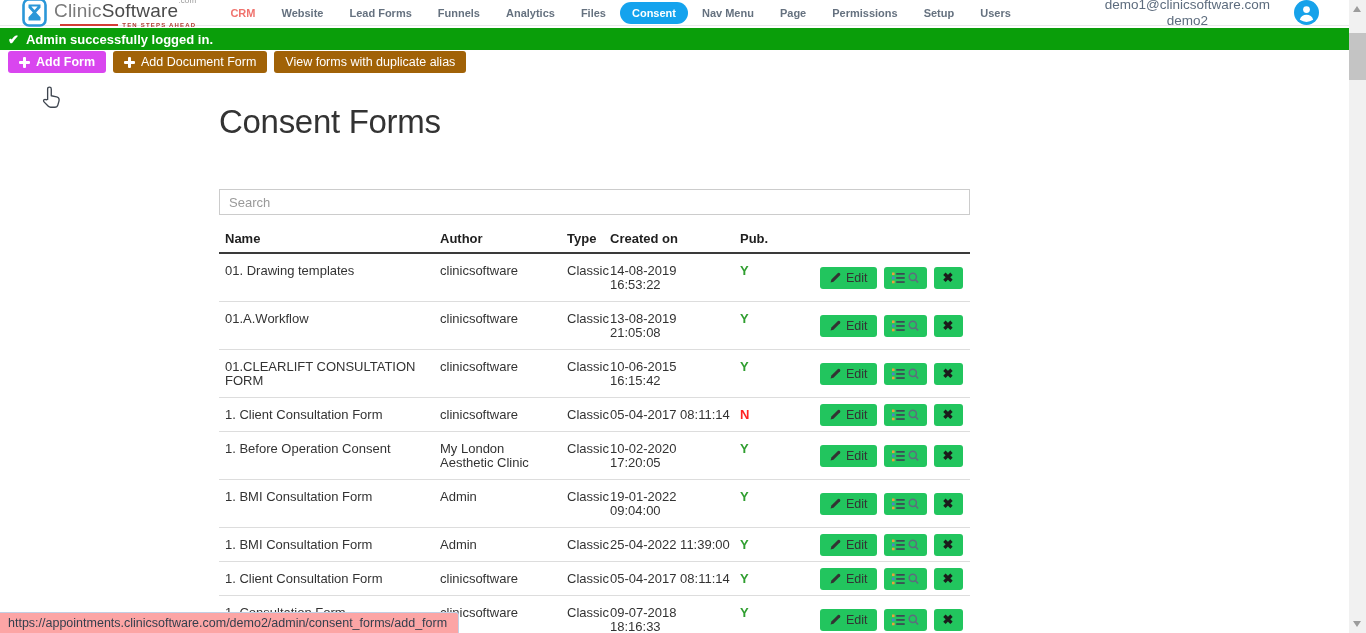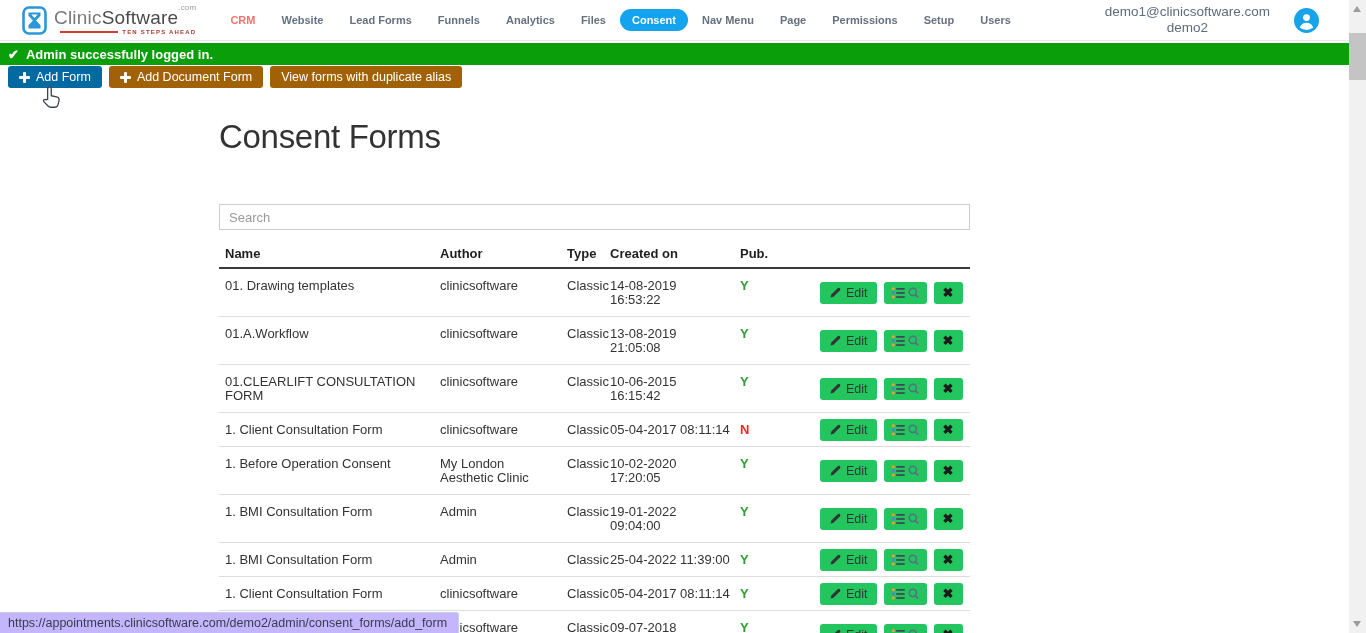--- a/index.html
+++ b/index.html
@@ -4,21 +4,21 @@
 <style>
   * { box-sizing: border-box; }
   html,body { margin:0; padding:0; }
   body {
     width:1366px; height:633px; overflow:hidden; position:relative;
     background:#fff; font-family:"Liberation Sans", sans-serif; color:#333;
   }
 
   
   .navbar {
-    height:41px; display:flex; align-items:center;
+    height:26px; display:flex; align-items:center;
     padding:0 10px 0 22px; margin-right:17px;
     border-bottom:1px solid #e9e9e9; background:#fff;
   }
   .logo { display:flex; align-items:center; gap:7px; cursor:pointer; }
   .logo-text { line-height:1; padding-top:3px; }
   .brand-line { font-size:19px; letter-spacing:.2px; white-space:nowrap; }
   .brand-clinic { color:#7a7a7a; }
   .brand-software { color:#4b4b4b; }
   .brand-tld { font-size:8px; color:#9a9a9a; vertical-align:top; position:relative; top:-4px; }
   .tagline { display:flex; align-items:center; justify-content:flex-end; gap:4px; margin-top:2px; }
@@ -45,21 +45,21 @@
   }
   .banner .check { font-size:13px; font-weight:900; }
 
   
   .toolbar { display:flex; gap:7px; margin-top:1px; padding-left:8px; }
   .tbtn {
     height:22px; display:inline-flex; align-items:center; gap:6px;
     padding:0 11px; border:none; border-radius:3px; cursor:pointer;
     background:#a16207; color:#fff; font-size:12.5px; font-family:inherit;
   }
-  .tbtn.primary-dark { background:#0369a1; }
+  .tbtn.primary-dark { background:#d946ef;font-weight:bold; }
   .plus-icon { display:inline-block; }
 
   .cursor-hand { position:absolute; left:39px; top:84px; z-index:60; pointer-events:none; }
 
   
   .content { margin-left:219px; width:751px; }
   .page-title { margin:32px 0 0 0; font-size:33px; line-height:34px; font-weight:300; color:#333; letter-spacing:-.3px; }
 
   .search-input {
     display:block; width:100%; height:26px; margin-top:50px;
@@ -85,21 +85,21 @@
     display:inline-flex; align-items:center; justify-content:center;
     cursor:pointer; font-family:inherit; color:#333;
   }
   .btn-edit { gap:5px; padding:0 9px; font-size:12.5px; }
   .btn-list { width:43px; gap:3px; }
   .btn-del { width:29px; font-size:13px; font-weight:900; color:#1b1b1b; }
 
   
   .statusbar {
     position:absolute; left:0; bottom:0; height:21px; z-index:70;
-    background:#c4b5fd; border:1px solid #c2cfe4; border-left:none; border-bottom:none;
+    background:#fca5a5; border:1px solid #c2cfe4; border-left:none; border-bottom:none;
     border-top-right-radius:3px; display:flex; align-items:center;
     padding:0 11px 0 8px; font-size:12.5px; color:#343f4d;
   }
 
   
   .scrollbar { position:absolute; right:0; top:0; width:17px; height:633px; background:#f1f1f1; z-index:100; }
   .sb-arrow { position:absolute; left:4px; width:0; height:0; border-left:4.5px solid transparent; border-right:4.5px solid transparent; }
   .sb-up { top:6px; border-bottom:6px solid #9c9c9c; }
   .sb-down { bottom:6px; border-top:6px solid #9c9c9c; }
   .sb-thumb { position:absolute; top:33px; left:0; width:17px; height:47px; background:#c4c4c4; cursor:pointer; }

